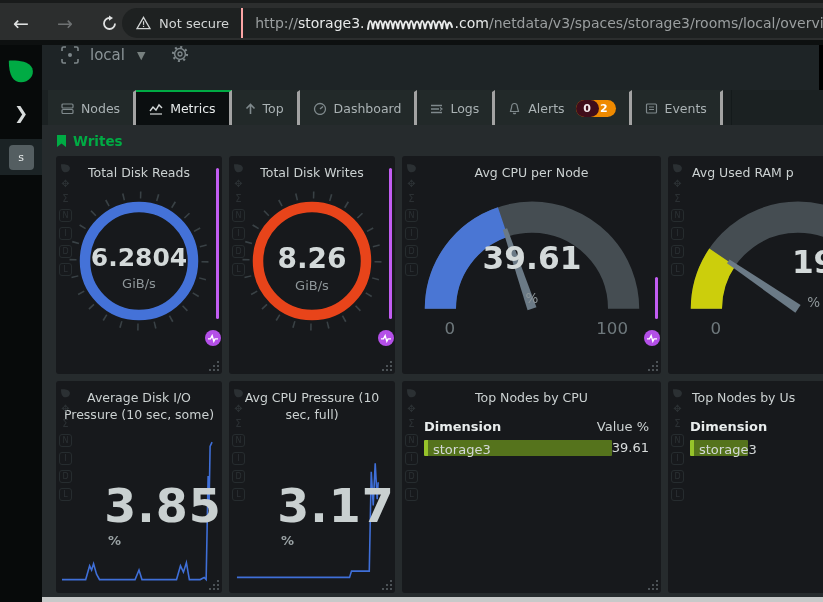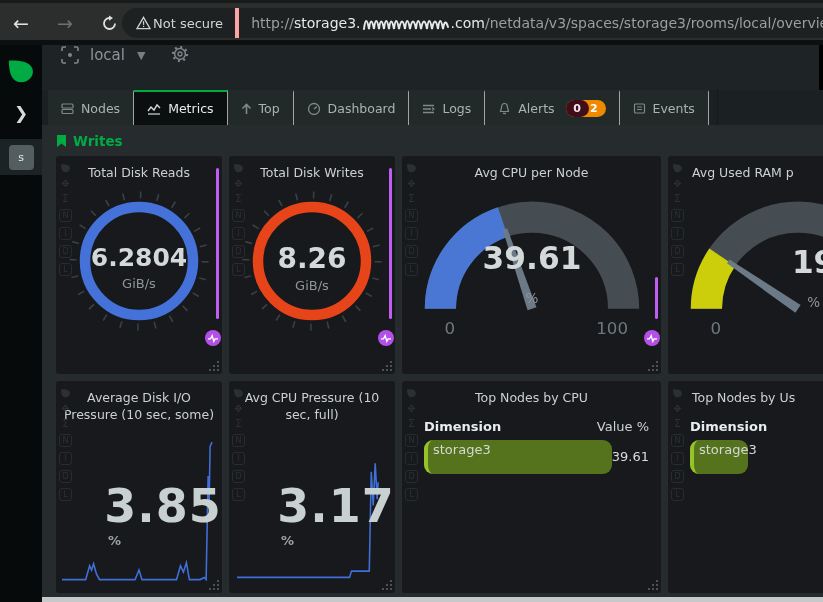--- a/index.html
+++ b/index.html
@@ -5,42 +5,42 @@
   * { margin:0; padding:0; box-sizing:border-box; }
   html,body { width:823px; height:602px; overflow:hidden; background:#000; }
   body { font-family:"DejaVu Sans","Liberation Sans",sans-serif; position:relative; }
 
   
   .browser { position:absolute; left:0; top:0; width:823px; height:40px; background:#2c2e2e; border-top:3px solid #191b1b; }
   .nav-btns { position:absolute; left:8px; top:5px; display:flex; gap:18px; align-items:center; height:30px; }
   .nav-btn { width:26px; height:26px; display:flex; align-items:center; justify-content:center; font-size:19px; color:#e0e2e2; border-radius:50%; cursor:pointer; }
   .nav-btn.disabled { color:#6e7172; }
   .omnibox { position:absolute; left:122px; top:5px; right:-20px; height:30px; background:#1e2121; border-radius:15px; display:flex; align-items:center; padding-left:10px; overflow:hidden; }
-  .sec-chip { display:flex; align-items:center; gap:2px; padding:0 12px 0 4px; height:30px; border-right:4px solid #fca5a5; }
+  .sec-chip { display:flex; align-items:center; gap:8px; padding:0 12px 0 4px; height:30px; border-right:2px solid #fca5a5; }
   .sec-chip span { color:#d2d5d5; font-size:13px; white-space:nowrap; }
   .urltext { display:flex; align-items:center; margin-left:12px; font-size:14px; white-space:nowrap; color:#9b9fa0; }
   .urltext .host { color:#e7e9e9; }
   .scribble { margin:0 1px; }
 
   
   .nd-sep { position:absolute; left:0; top:40px; width:823px; height:5px; background:#0d1010; }
   .sidebar { position:absolute; left:0; top:45px; bottom:0; width:42px; background:#070a0a; }
   .sb-logo { display:block; margin:12px auto 0; }
   .sb-chev { display:block; text-align:center; color:#d7dbdb; font-size:17px; font-weight:bold; margin-top:16px; cursor:pointer; }
   .sb-srow { margin-top:16px; width:42px; height:36px; background:#1b2325; display:flex; align-items:center; justify-content:center; }
   .sb-avatar { width:25px; height:25px; border-radius:4px; background:#545e61; color:#e6eaea; font-size:11px; display:flex; align-items:center; justify-content:center; cursor:pointer; }
 
   .nd-header { position:absolute; left:42px; top:45px; right:4px; height:45px; background:#1e2426; display:flex; align-items:flex-start; }
   .room-sel { display:flex; align-items:center; gap:10px; margin-left:18px; cursor:pointer; }
   .room-label { color:#8b9497; font-size:15px; }
   .caret { color:#77807f; font-size:11px; margin-left:2px; }
   .hdr-gear { margin-left:26px; cursor:pointer; }
 
   .tabbar { position:absolute; left:42px; top:90px; right:0; height:35px; background:#1b2122; display:flex; align-items:stretch; padding-left:6px; }
-  .tab { display:flex; align-items:center; gap:7px; padding:0 13px; background:#222929; border-right:1px solid #a3a3a3; color:#aab2b4; font-size:12.5px; cursor:pointer; border-top:2px solid transparent; white-space:nowrap; }
+  .tab { display:flex; align-items:center; gap:7px; padding:0 13px; background:#222929; border-right:3px solid #a3a3a3; color:#aab2b4; font-size:12.5px; cursor:pointer; border-top:2px solid transparent; white-space:nowrap; }
   .tab.active { background:#0b0f10; color:#e8ecec; border-top:2px solid #00ab44; }
   .tab svg { flex:none; }
   .tab-divider { width:1px; background:#141a1b; margin-left:8px; }
   .badges { position:relative; height:17px; margin-left:4px; }
   .badge-orange { display:inline-flex; align-items:center; justify-content:flex-end; width:40px; height:17px; border-radius:9px; background:#ef8a00; color:#fff; font-size:11px; font-weight:bold; padding-right:8px; }
   .badge-red { position:absolute; left:0; top:0; width:23px; height:17px; border-radius:9px; background:#400d1a; color:#f3e9ec; font-size:11px; font-weight:bold; display:flex; align-items:center; justify-content:center; }
 
   
   .content { position:absolute; left:42px; top:125px; right:0; bottom:0; background:#262b2d; overflow:hidden; }
   .section-head { display:flex; align-items:center; gap:6px; margin:8px 0 7px 14px; }
@@ -66,21 +66,21 @@
   .spark-val { position:absolute; top:98px; left:0; width:100%; text-align:center; z-index:2;margin-left:24px; }
   .spark-val .v { font-size:46px; font-weight:bold; color:#c9d0d0; letter-spacing:1px; }
   .spark-val .u { display:block; width:110px; margin:0 auto; text-align:left; font-size:13px; font-weight:bold; color:#9aa2a4; }
   .sparksvg { position:absolute; left:4px; right:4px; bottom:5px; height:148px; width:calc(100% - 8px); }
 
   .tbl { margin:12px 12px 0 22px; }
   .tbl-head { display:flex; justify-content:space-between; align-items:baseline; }
   .tbl-head .c1 { color:#e8ecec; font-size:13px; font-weight:bold; }
   .tbl-head .c2 { color:#ccd2d2; font-size:13px; }
   .tbl-row { display:flex; justify-content:space-between; align-items:center; margin-top:6px; cursor:pointer; }
-  .dimbar { position:relative; height:34px; background:#55731c; border-left:4px solid #96c32a; border-radius:9px; }
+  .dimbar { position:relative; height:16px; background:#55731c; border-left:4px solid #96c32a; border-radius:1px; }
   .dimbar span { position:absolute; left:5px; top:2px; color:#d3d8d8; font-size:13px; white-space:nowrap; }
   .tbl-row .rv { color:#d8dcdc; font-size:13px; }
 
   .hscroll { position:absolute; left:0; right:0; bottom:0; height:5px; background:#c7c9c9; cursor:pointer; }
 </style>
 </head>
 <body>
 
 <div class="browser">
   <div class="nav-btns">

